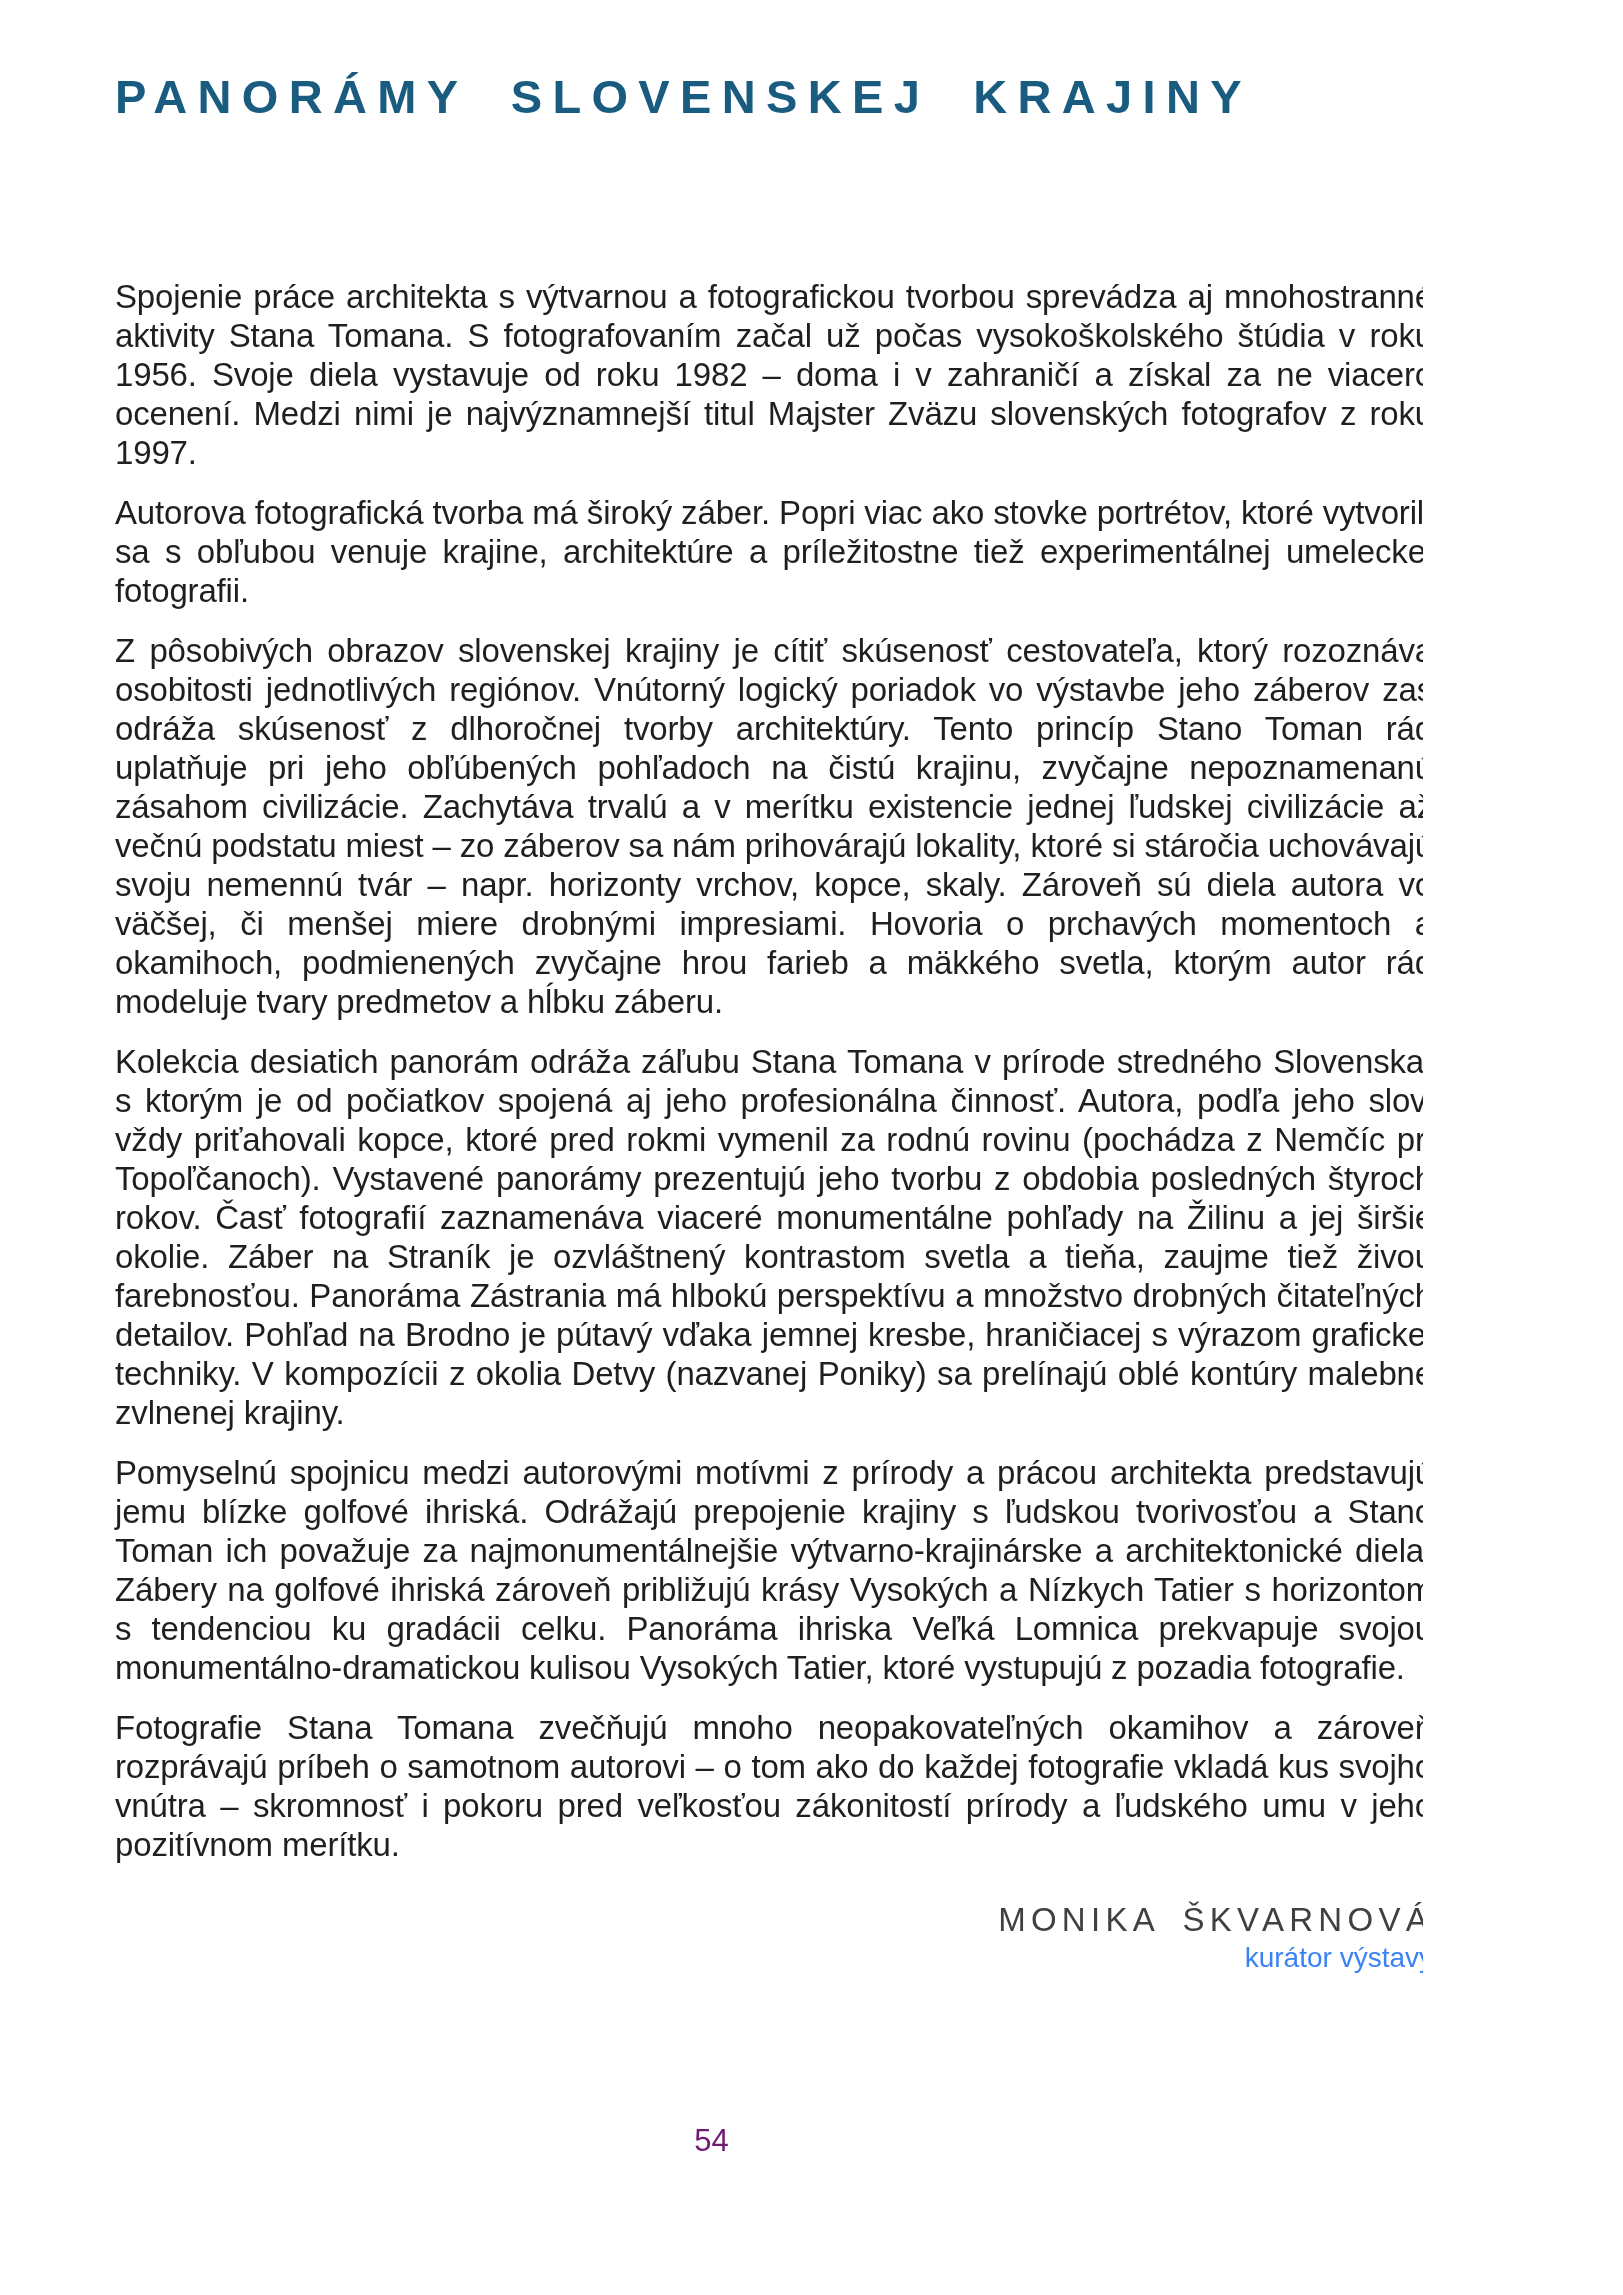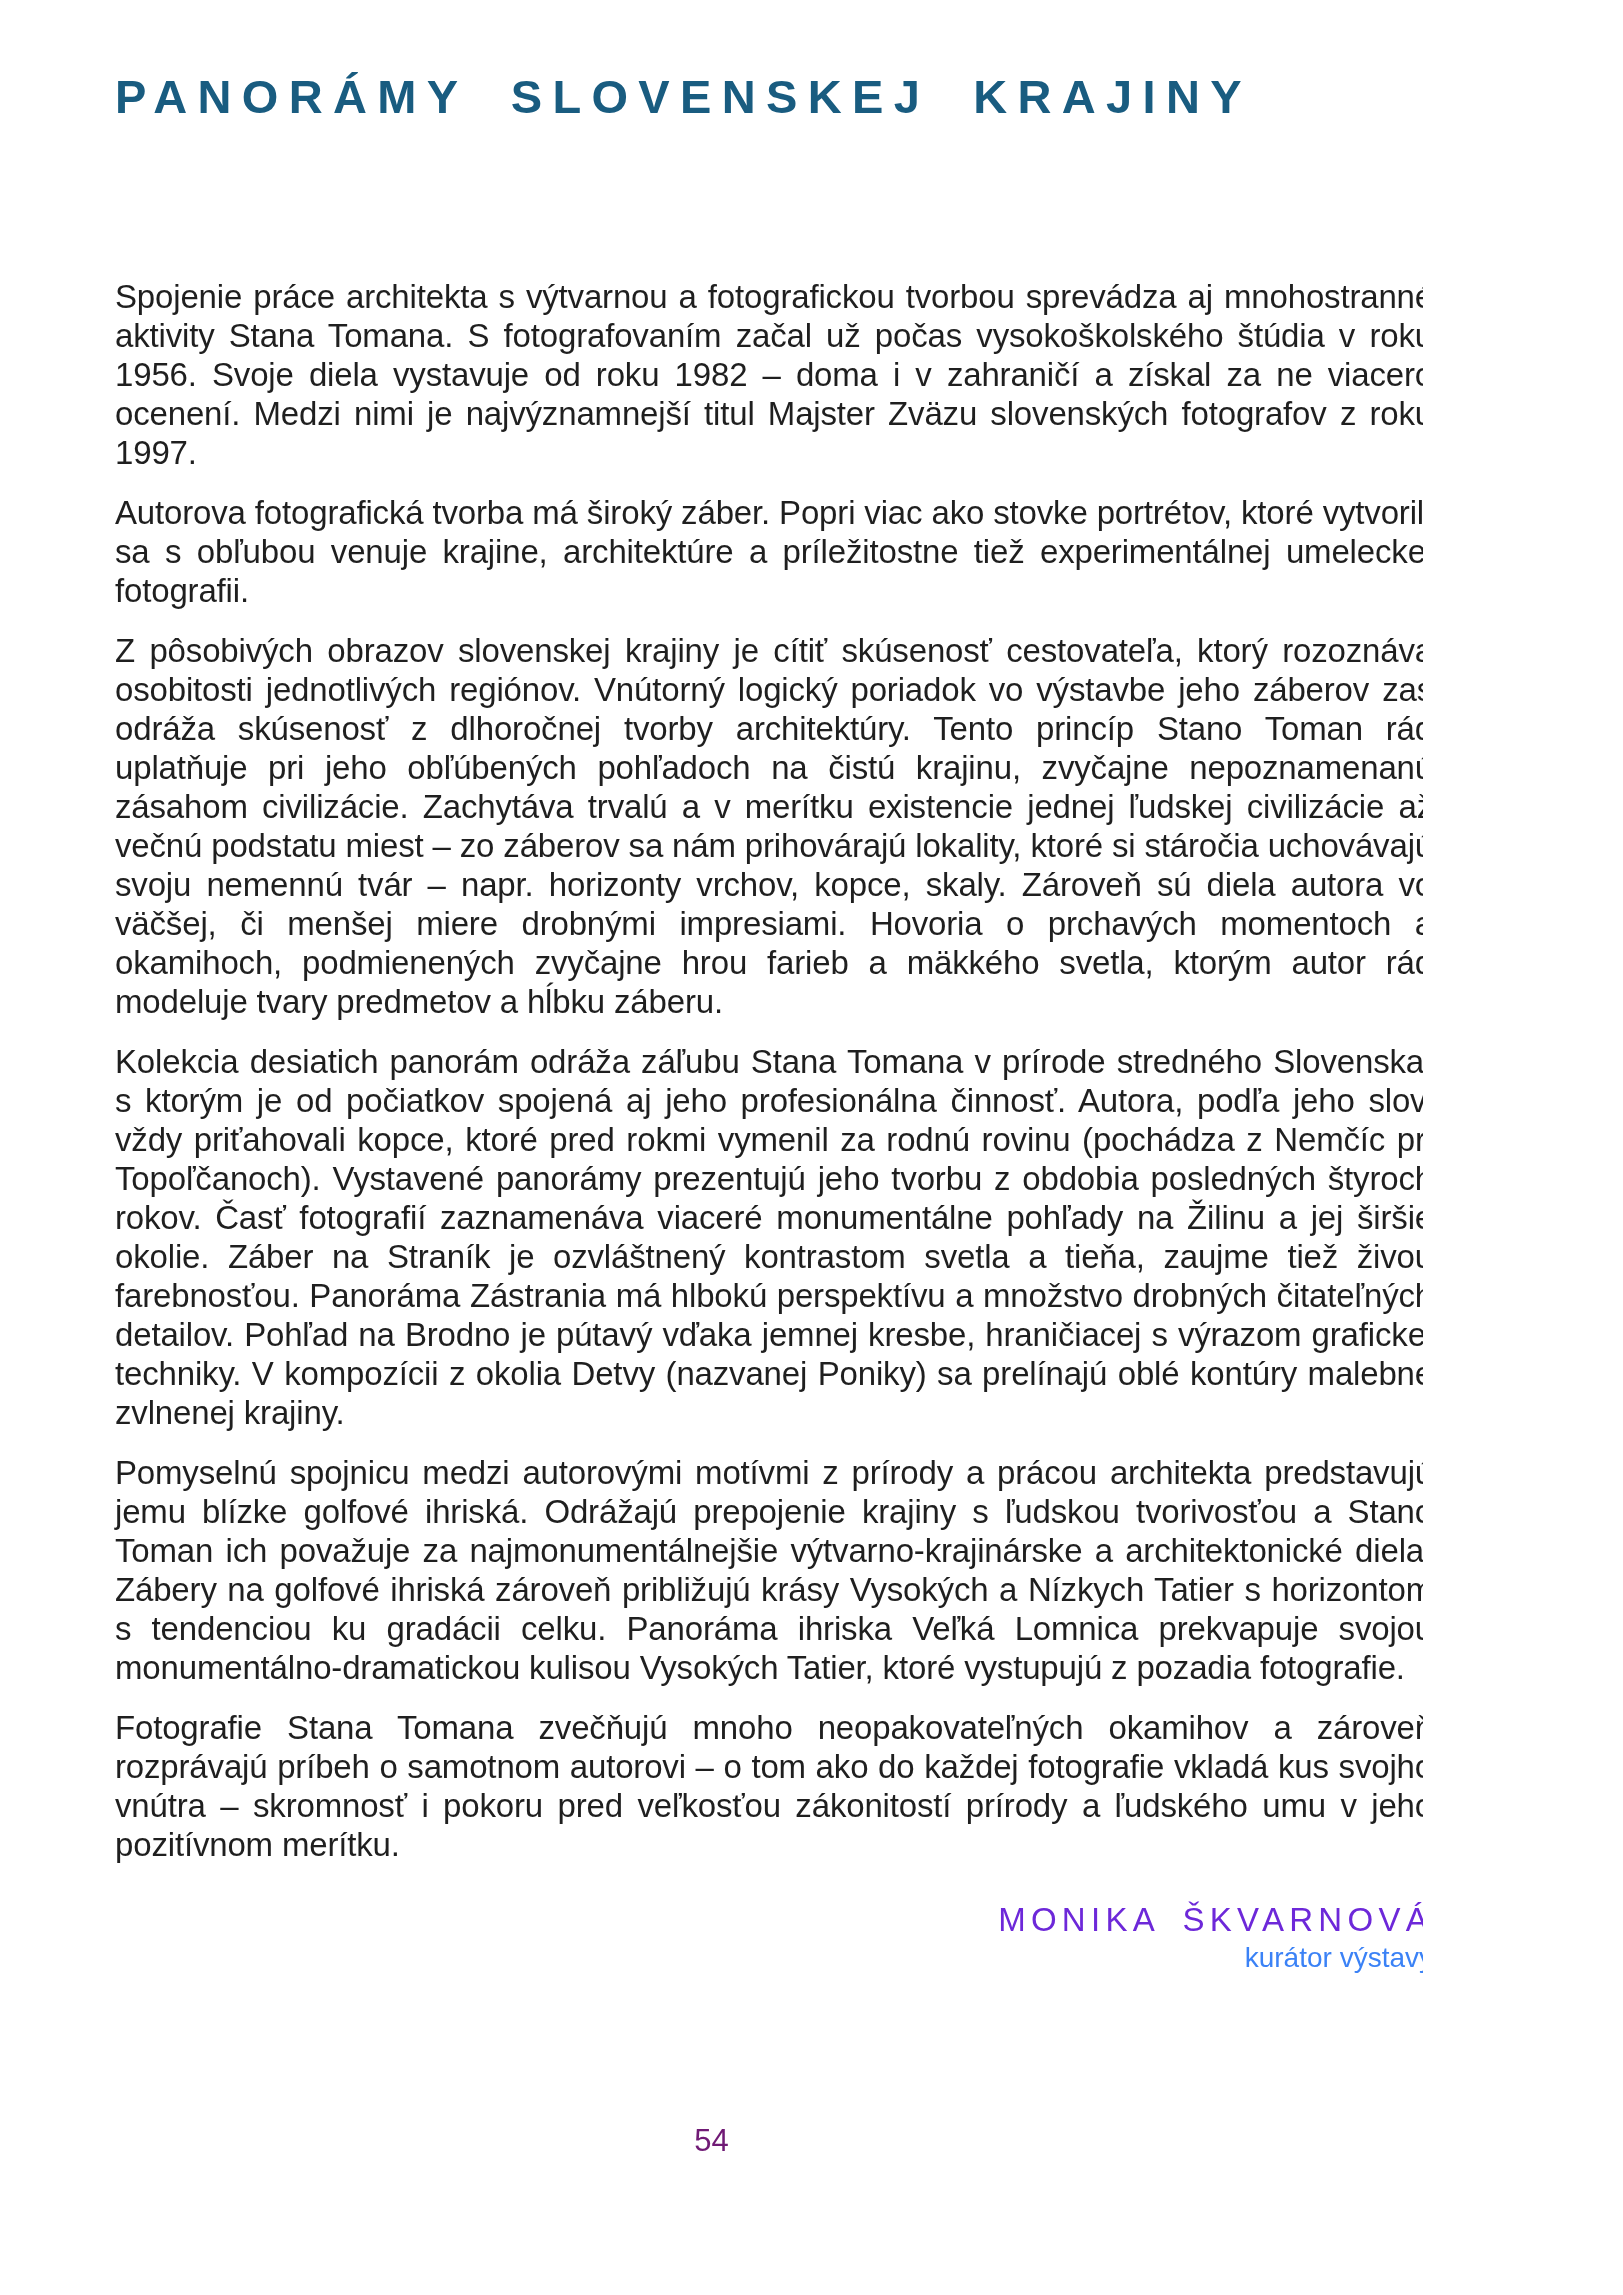--- a/index.html
+++ b/index.html
@@ -42,21 +42,21 @@
   }
   .signature {
     margin-top: 36px;
     text-align: right;
   }
   .signature .name {
     font-size: 33px;
     line-height: 40px;
     letter-spacing: 0.16em;
     word-spacing: 0.3em;
-    color: #6d28d9;
+    color: #404040;
   }
   .signature .role {
     font-size: 28px;
     line-height: 36px;
     color: #3b82f6;
   }
   .page-number {
     position: absolute;
     left: 0;
     top: 2123px;

